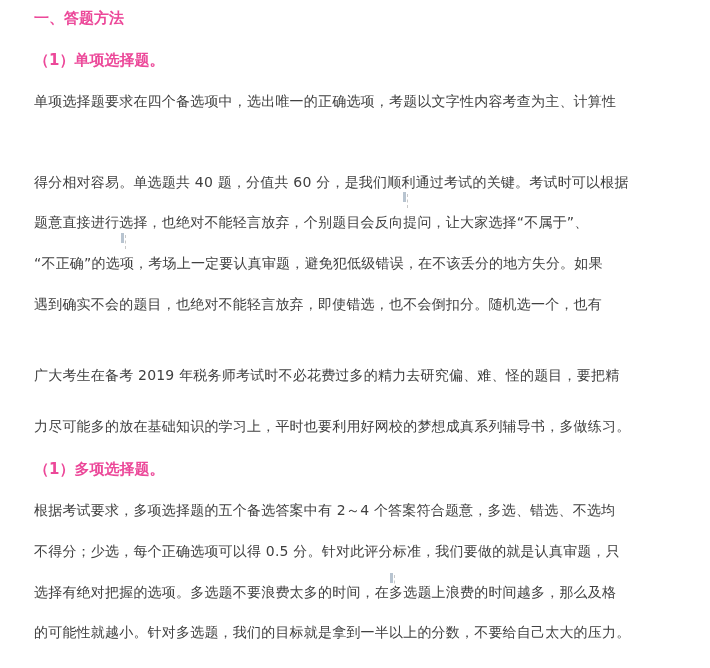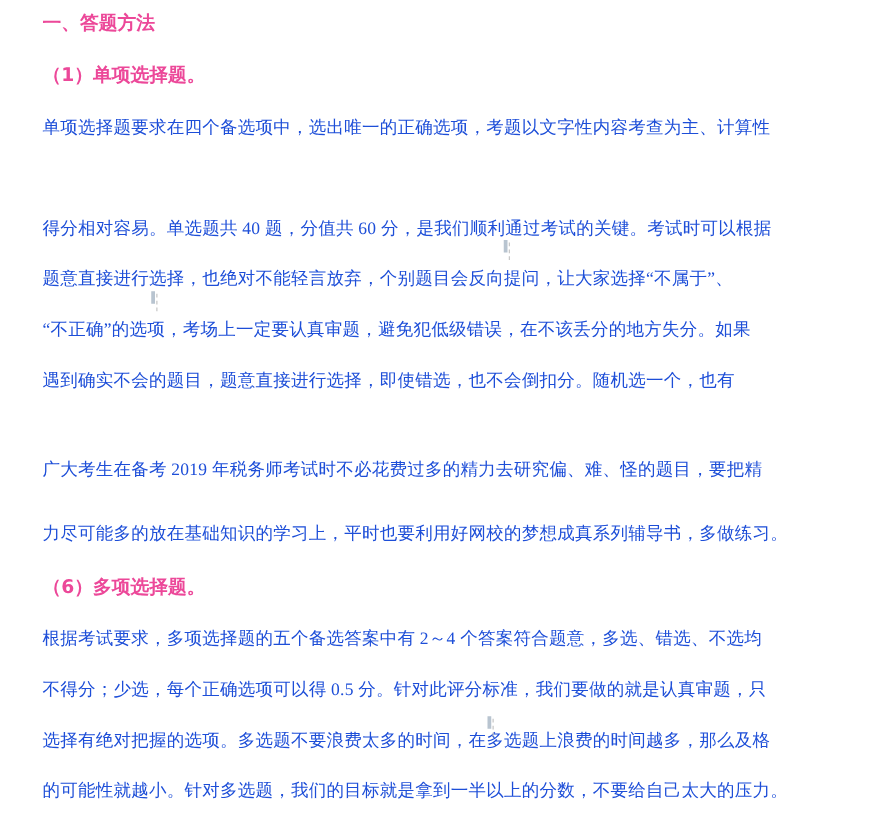--- a/index.html
+++ b/index.html
@@ -25,23 +25,22 @@
       font-size: 15px;
       font-weight: bold;
       white-space: nowrap;
       color: #ec4899;
     }
     .line {
       position: absolute;
       left: 34px;
       font-size: 14px;
       white-space: nowrap;
-      color: #1d4ed8;
+      color: #404040;
       letter-spacing: 0.2px;
-      font-family: Liberation Serif, serif;
     }
     .cursor-mark {
       position: absolute;
       width: 3px;
       height: 10px;
       background: #b8c4d0;
     }
     .cursor-mark::after {
       content: "";
       position: absolute;
@@ -57,25 +56,25 @@
 
 <div class="doc">
   <div class="heading" style="top:9px;">一、答题方法</div>
 
   <div class="heading" style="top:51px;">（1）单项选择题。</div>
 
   <div class="line" style="top:93px;">单项选择题要求在四个备选项中，选出唯一的正确选项，考题以文字性内容考查为主、计算性</div>
   <div class="line" style="top:174px;">得分相对容易。单选题共 40 题，分值共 60 分，是我们顺利通过考试的关键。考试时可以根据</div>
   <div class="line" style="top:214px;">题意直接进行选择，也绝对不能轻言放弃，个别题目会反向提问，让大家选择“不属于”、</div>
   <div class="line" style="top:255px;">“不正确”的选项，考场上一定要认真审题，避免犯低级错误，在不该丢分的地方失分。如果</div>
-  <div class="line" style="top:296px;">遇到确实不会的题目，题意直接进行选择，即使错选，也不会倒扣分。随机选一个，也有</div>
+  <div class="line" style="top:296px;">遇到确实不会的题目，也绝对不能轻言放弃，即使错选，也不会倒扣分。随机选一个，也有</div>
   <div class="line" style="top:367px;">广大考生在备考 2019 年税务师考试时不必花费过多的精力去研究偏、难、怪的题目，要把精</div>
   <div class="line" style="top:418px;">力尽可能多的放在基础知识的学习上，平时也要利用好网校的梦想成真系列辅导书，多做练习。</div>
 
-  <div class="heading" style="top:460px;">（6）多项选择题。</div>
+  <div class="heading" style="top:460px;">（1）多项选择题。</div>
 
   <div class="line" style="top:502px;">根据考试要求，多项选择题的五个备选答案中有 2～4 个答案符合题意，多选、错选、不选均</div>
   <div class="line" style="top:543px;">不得分；少选，每个正确选项可以得 0.5 分。针对此评分标准，我们要做的就是认真审题，只</div>
   <div class="line" style="top:584px;">选择有绝对把握的选项。多选题不要浪费太多的时间，在多选题上浪费的时间越多，那么及格</div>
   <div class="line" style="top:624px;">的可能性就越小。针对多选题，我们的目标就是拿到一半以上的分数，不要给自己太大的压力。</div>
 
   <span class="cursor-mark" style="left:403px; top:192px;"></span>
   <span class="cursor-mark" style="left:121px; top:233px;"></span>
   <span class="cursor-mark" style="left:390px; top:573px;"></span>
 </div>

